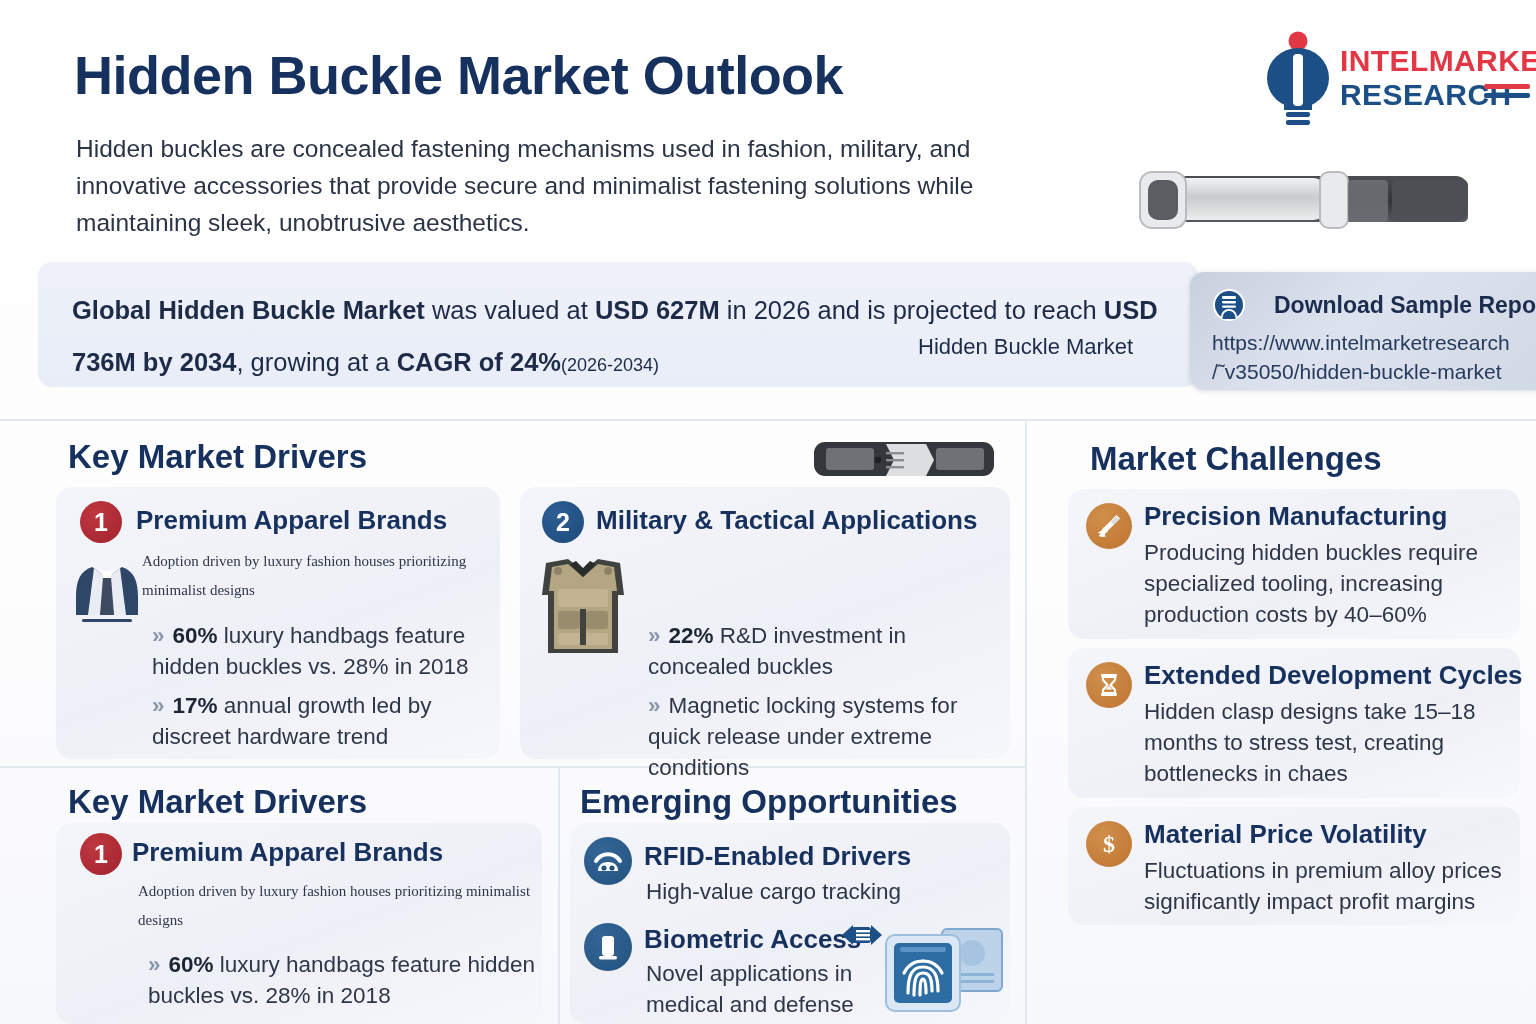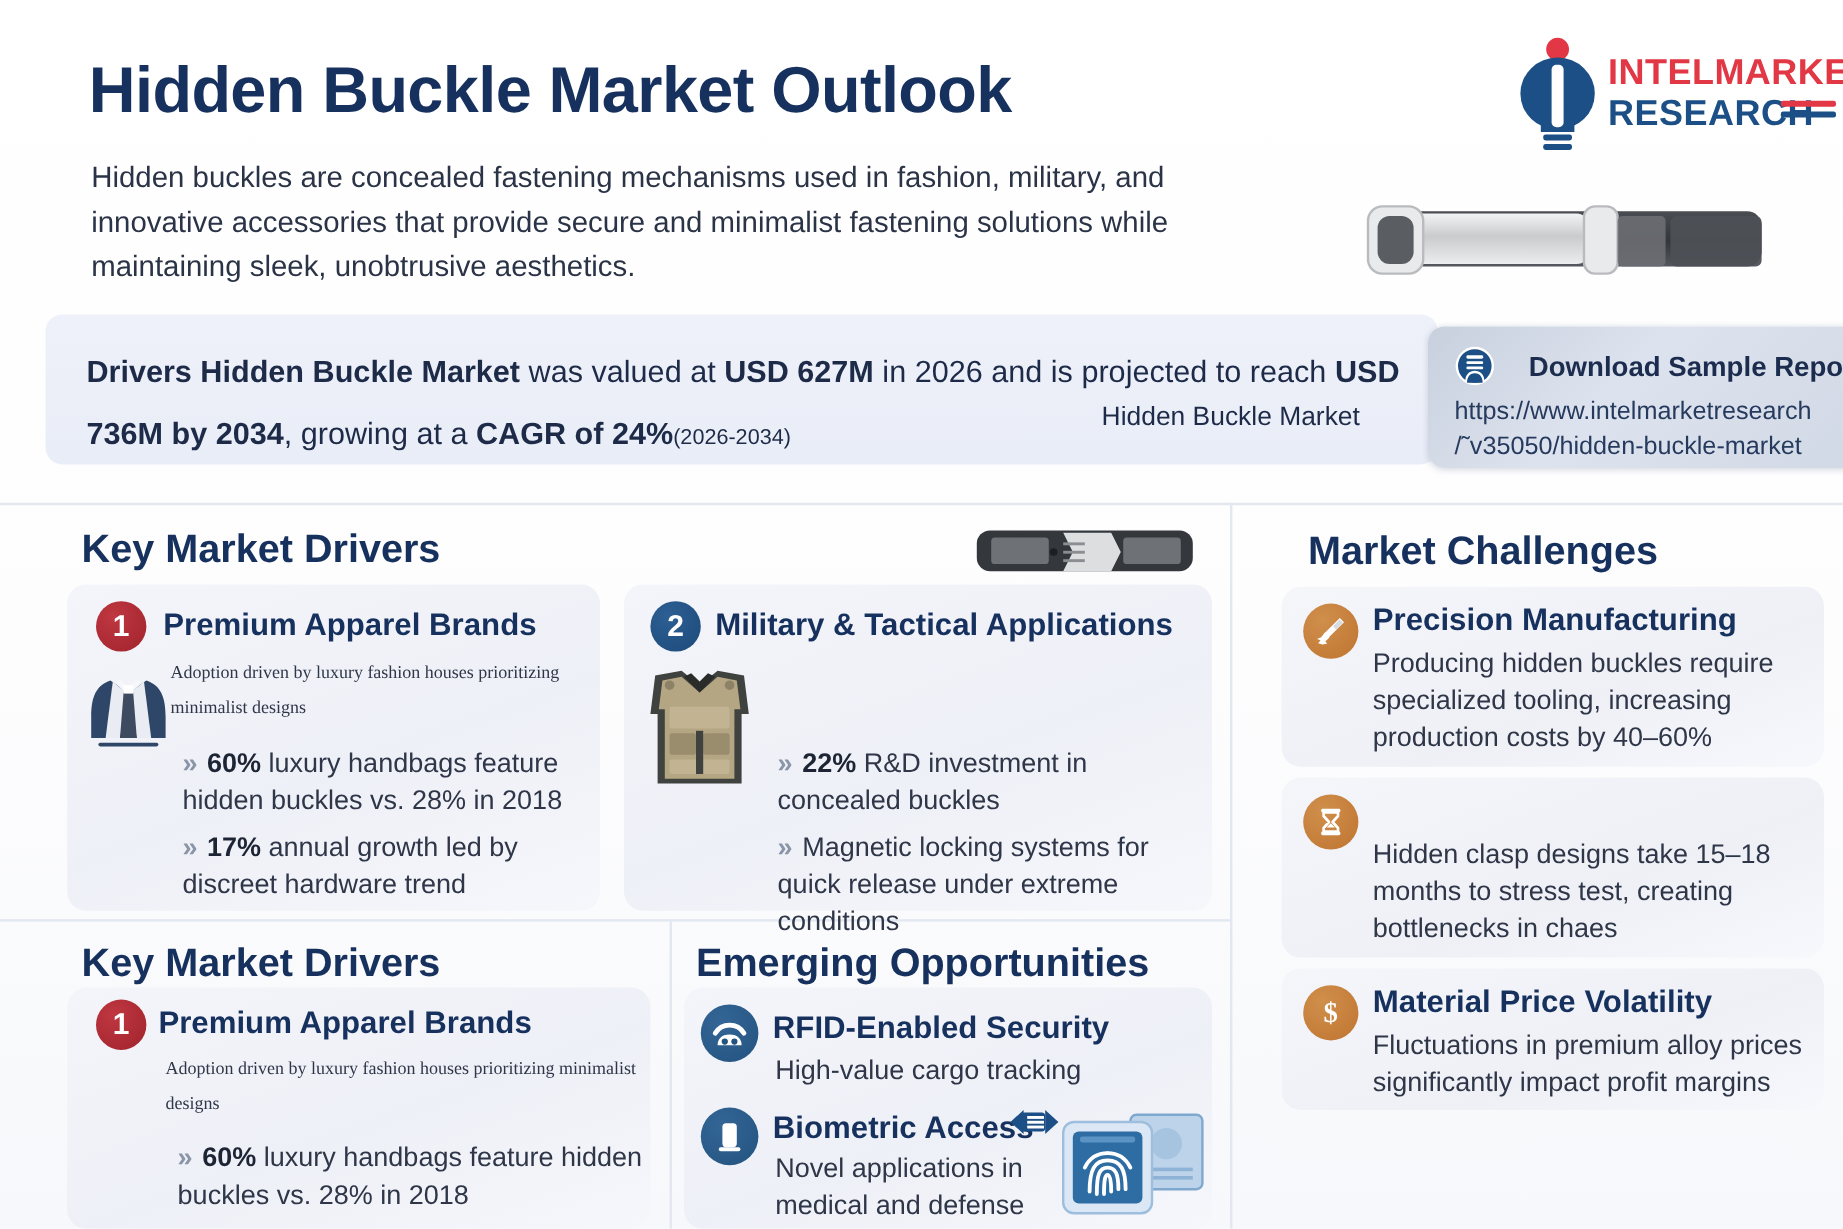--- a/index.html
+++ b/index.html
@@ -161,21 +161,21 @@
     <rect x="50" y="20" width="150" height="42" rx="10" fill="url(#gSil)"></rect>
     <rect x="16" y="14" width="46" height="56" rx="12" fill="#e9eaeb" stroke="#b9bbbe" stroke-width="2"></rect>
     <rect x="24" y="22" width="30" height="40" rx="10" fill="#5a5d62"></rect>
     <rect x="196" y="14" width="28" height="56" rx="9" fill="#e9eaeb" stroke="#b9bbbe" stroke-width="2"></rect>
     <rect x="224" y="22" width="40" height="42" rx="4" fill="#6b6e73" opacity=".9"></rect>
     <rect x="268" y="22" width="76" height="42" rx="5" fill="#4d5055" opacity=".95"></rect>
   </svg>
 
   <div class="banner">
     <div class="banner-text">
-      <b>Drivers Hidden Buckle Market</b><span> was valued at </span><b>USD 627M</b><span> in 2026 and is projected to</span>
+      <b>Global Hidden Buckle Market</b><span> was valued at </span><b>USD 627M</b><span> in 2026 and is projected to</span>
       <span>reach </span><b>USD 736M by 2034</b><span>, growing at a </span><b>CAGR of 24%</b><span class="small">(2026-2034)</span>
     </div>
     <div class="banner-tag">Hidden Buckle Market</div>
   </div>
 
   <div class="dl-box">
     <div class="dl-head">
       <svg width="34" height="34" viewBox="0 0 34 34">
         <circle cx="17" cy="17" r="16" fill="#ffffff"></circle>
         <circle cx="17" cy="17" r="14" fill="#1b4f86"></circle>
@@ -269,21 +269,21 @@
   <div class="card" style="left:570px;top:823px;width:440px;height:201px;">
 
     <div class="op-ico" style="left:14px;top:14px;">
       <svg width="34" height="34" viewBox="0 0 34 34">
         <path d="M5 17 A14 14 0 0 1 29 17" stroke="#fff" stroke-width="4" fill="none" stroke-linecap="round"></path>
         <path d="M17 18 C10 18 7 22 7 27 L27 27 C27 22 24 18 17 18 Z" fill="#fff"></path>
         <circle cx="13" cy="24" r="2.6" fill="#23537f"></circle>
         <circle cx="21" cy="24" r="2.6" fill="#23537f"></circle>
       </svg>
     </div>
-    <div class="op-title" style="left:74px;top:18px;">RFID-Enabled Security</div>
+    <div class="op-title" style="left:74px;top:18px;">RFID-Enabled Drivers</div>
     <div class="op-body" style="left:76px;top:53px;width:330px;">High-value cargo tracking</div>
 
     <div class="op-ico" style="left:14px;top:100px;">
       <svg width="34" height="34" viewBox="0 0 34 34">
         <rect x="11" y="6" width="12" height="20" rx="3" fill="#fff"></rect>
         <rect x="8" y="26" width="18" height="3.4" rx="1.6" fill="#fff"></rect>
       </svg>
     </div>
     <div class="op-title" style="left:74px;top:101px;">Biometric Access</div>
     <svg style="position:absolute;left:270px;top:98px;width:44px;height:28px;" viewBox="0 0 44 28">
@@ -329,20 +329,21 @@
 
   <div class="ch-card" style="top:648px;height:150px;">
     <div class="ch-ico">
       <svg width="28" height="28" viewBox="0 0 28 28">
         <rect x="6" y="3" width="16" height="3" rx="1.2" fill="#fff"></rect>
         <rect x="6" y="22" width="16" height="3" rx="1.2" fill="#fff"></rect>
         <path d="M8 6 L20 6 L20 9 L15.5 14 L20 19 L20 22 L8 22 L8 19 L12.5 14 L8 9 Z" fill="none" stroke="#fff" stroke-width="2.2" stroke-linejoin="round"></path>
         <path d="M10.5 18.5 L17.5 18.5 L14 15 Z" fill="#fff"></path>
       </svg>
     </div>
+    <div class="ch-title">Extended Development Cycles</div>
     <div class="ch-body">Hidden clasp designs take 15–18 months to stress test, creating bottlenecks in chaes</div>
   </div>
 
   <div class="ch-card" style="top:807px;height:118px;">
     <div class="ch-ico">
       <svg width="28" height="28" viewBox="0 0 28 28">
         <text x="14" y="22" text-anchor="middle" font-family="Liberation Serif, serif" font-size="24" font-weight="700" fill="#fff">$</text>
       </svg>
     </div>
     <div class="ch-title">Material Price Volatility</div>

